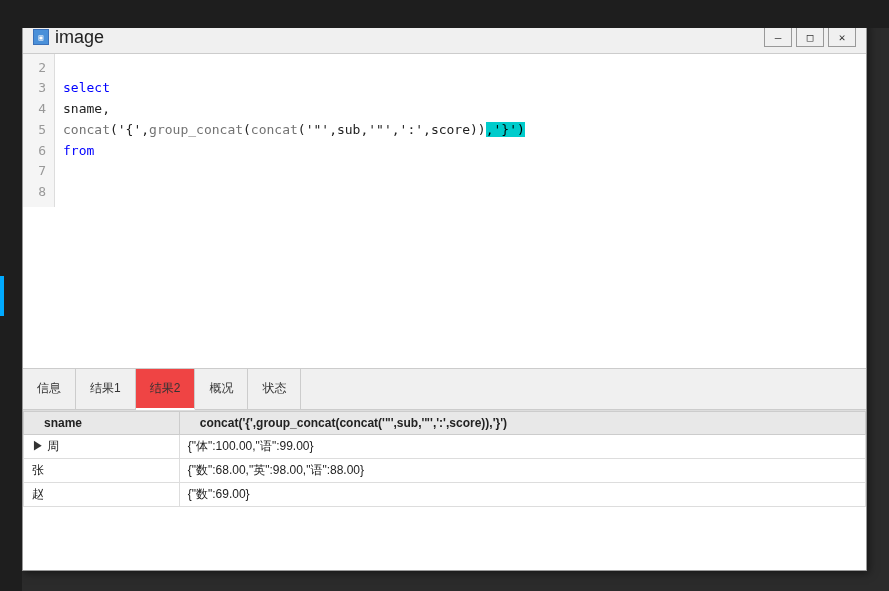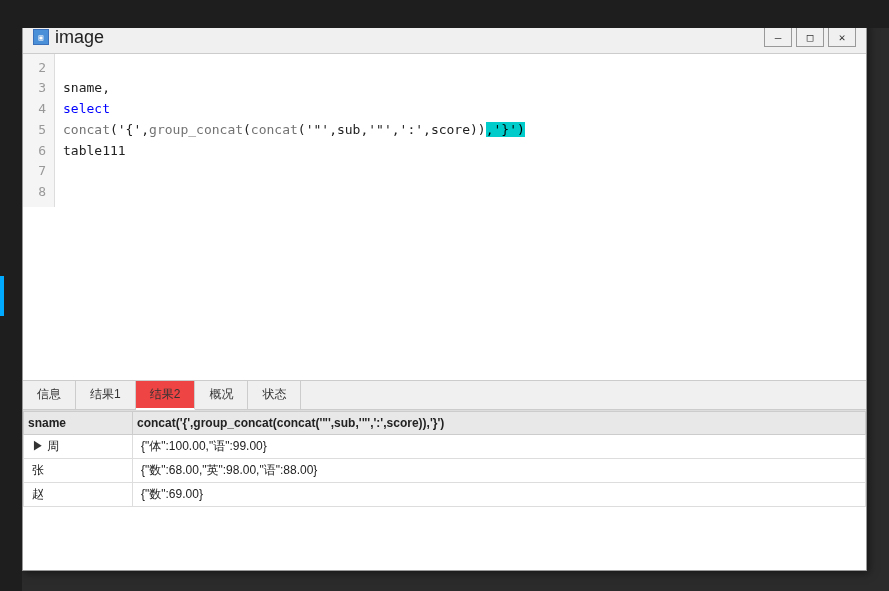--- a/index.html
+++ b/index.html
@@ -131,21 +131,21 @@
     
     .tabs-bar {
       background: #f0f0f0;
       border-top: 1px solid #ccc;
       border-bottom: 1px solid #ccc;
       display: flex;
       flex-shrink: 0;
     }
 
     .tab {
-      padding: 5px 14px;
+      padding: 11px 14px;
       font-size: 12px;
       font-family: 'Segoe UI', Arial, sans-serif;
       color: #333;
       cursor: pointer;
       border-right: 1px solid #ccc;
       background: #f0f0f0;
       user-select: none;
     }
 
     .tab.active {
@@ -167,21 +167,21 @@
     table {
       border-collapse: collapse;
       width: 100%;
       font-size: 12px;
       font-family: 'Segoe UI', Arial, sans-serif;
     }
 
     thead th {
       background: #e8e8e8;
       border: 1px solid #ccc;
-      padding: 4px 4px;
+      padding: 4px 20px;
       text-align: left;
       font-weight: 600;
       color: #222;
       position: sticky;
       top: 0;
     }
 
     tbody td {
       border: 1px solid #ddd;
       padding: 3px 8px;
@@ -262,24 +262,24 @@
           <div>2</div>
           <div>3</div>
           <div>4</div>
           <div>5</div>
           <div>6</div>
           <div>7</div>
           <div>8</div>
         </div>
         <div class="code-content">
           <div class="code-line">&nbsp;</div>
+          <div class="code-line"><span class="kw">select</span></div>
           <div class="code-line"><span class="plain">sname,</span></div>
-          <div class="code-line"><span class="kw">select</span></div>
           <div class="code-line"><span class="fn">concat</span><span class="plain">('{',</span><span class="fn">group_concat</span><span class="plain">(</span><span class="fn">concat</span><span class="plain">('"',sub,'"',':',score))</span><span class="highlight-bg">,'}')</span></div>
-          <div class="code-line"><span class="plain">table111</span></div>
+          <div class="code-line"><span class="kw">from</span></div>
         </div>
       </div>
     </div>
 
     <div class="tabs-bar">
       <div class="tab">信息</div>
       <div class="tab">结果1</div>
       <div class="tab active">结果2</div>
       <div class="tab">概况</div>
       <div class="tab">状态</div>

